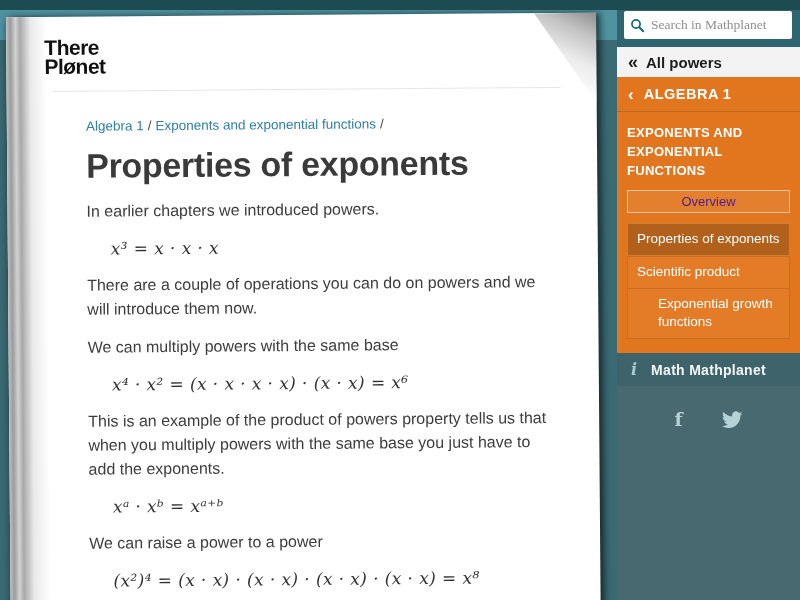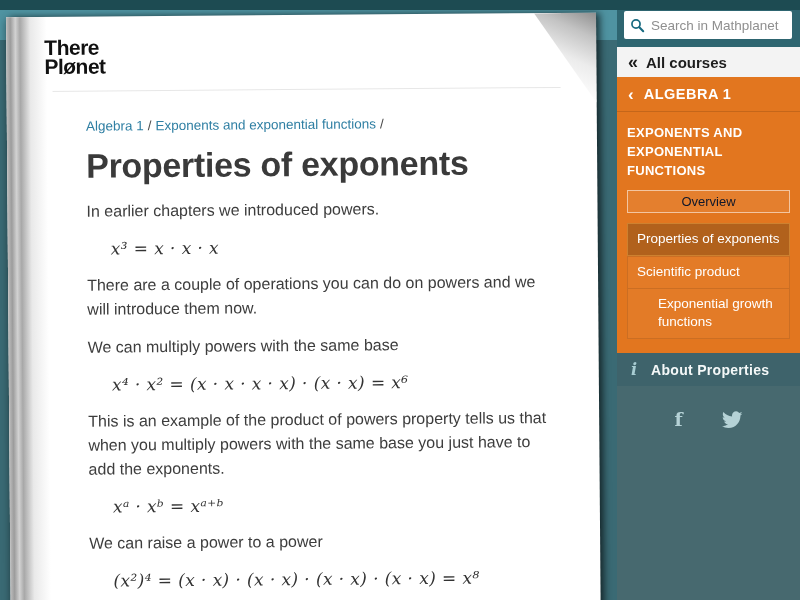--- a/index.html
+++ b/index.html
@@ -47,36 +47,36 @@
     font-family:"DejaVu Serif", serif; font-style:italic;
     font-size:17px; color:#333; letter-spacing:0.4px;
   }
 
   
   .sidebar { position:absolute; top:0; right:0; width:183px; height:600px; display:flex; flex-direction:column; z-index:4; }
 
   .search-sec { background:#2e6570; padding:11px 8px 8px 7px; }
   .search-box { background:#fff; border-radius:2px; height:28px; display:flex; align-items:center; padding:0 6px; }
   .search-box svg { flex:0 0 auto; margin-right:6px; }
-  .search-box input { border:none; outline:none; width:100%; font-size:13.5px; color:#444; font-family:Liberation Sans, sans-serif; background:transparent; }
+  .search-box input { border:none; outline:none; width:100%; font-size:13.5px; color:#444; font-family:Liberation Serif, serif; background:transparent; }
   .search-box input::placeholder { color:#8f8f8f; }
 
   .all-courses { background:#f3f3f3; height:30px; display:flex; align-items:center; padding-left:11px; cursor:pointer; }
   .all-courses .chev { font-size:18px; font-weight:bold; color:#1d1d1d; margin-right:8px; line-height:1; }
   .all-courses .lbl { font-size:15px; font-weight:bold; color:#1d1d1d; }
 
   .course-bar { background:#e2761f; height:35px; display:flex; align-items:center; padding-left:11px; border-bottom:1px solid #c4661a; cursor:pointer; }
   .course-bar .chev { color:#fff; font-size:17px; font-weight:bold; margin-right:10px; line-height:1; }
   .course-bar .lbl { color:#fff; font-size:14.5px; font-weight:bold; letter-spacing:0.5px; }
 
   .course-section { background:#e2761f; padding:12px 10px 14px; }
   .sec-title { color:#fff; font-weight:bold; font-size:13px; line-height:1.45; letter-spacing:0.3px; }
   .overview-btn {
     margin-top:9px; border:1px solid rgba(255,255,255,0.55); background:rgba(255,255,255,0.07);
-    color:#0f172a; text-align:center; font-size:13px; padding:3px 0; cursor:pointer;
+    color:#4c1d95; text-align:center; font-size:13px; padding:3px 0; cursor:pointer;
   }
   .course-nav { margin-top:10px; }
   .nav-item {
     padding:6px 9px 7px; color:#fff; font-size:13.5px; line-height:1.35;
     background:rgba(255,255,255,0.04); border:1px solid rgba(0,0,0,0.10); border-bottom:none; cursor:pointer;
   }
   .nav-item:last-child { border-bottom:1px solid rgba(0,0,0,0.10);padding-left:30px; }
   .nav-item.active { background:#b1611c; border:1px solid #cd8130; }
 
   .about-bar { background:#3e636b; height:33px; display:flex; align-items:center; padding-left:14px; cursor:pointer; }
@@ -132,41 +132,41 @@
       <svg width="15" height="15" viewBox="0 0 20 20">
         <circle cx="8" cy="8" r="5.4" fill="none" stroke="#176a80" stroke-width="2.3"></circle>
         <line x1="12.4" y1="12.4" x2="17.6" y2="17.6" stroke="#176a80" stroke-width="2.8" stroke-linecap="round"></line>
       </svg>
       <input type="text" placeholder="Search in Mathplanet" style="">
     </div>
   </div>
 
   <div class="all-courses">
     <span class="chev">«</span>
-    <span class="lbl">All courses</span>
+    <span class="lbl">All powers</span>
   </div>
 
   <div class="course-bar">
     <span class="chev">‹</span>
     <span class="lbl">ALGEBRA 1</span>
   </div>
 
   <div class="course-section">
     <div class="sec-title">EXPONENTS AND EXPONENTIAL FUNCTIONS</div>
     <div class="overview-btn">Overview</div>
     <div class="course-nav">
       <div class="nav-item active">Properties of exponents</div>
       <div class="nav-item">Scientific product</div>
       <div class="nav-item">Exponential growth functions</div>
     </div>
   </div>
 
   <div class="about-bar">
     <span class="i-icon">i</span>
-    <span class="lbl">About Properties</span>
+    <span class="lbl">Math Mathplanet</span>
   </div>
 
   <div class="sidebar-rest">
     <span class="fb-icon">f</span>
     <svg class="tw-icon" width="22" height="19" viewBox="0 0 24 20">
       <path fill="#b5d2d6" d="M23.4 2.3c-.8.4-1.7.6-2.6.8.9-.6 1.6-1.5 2-2.5-.9.5-1.9.9-2.9 1.1A4.6 4.6 0 0 0 16.6 0c-2.5 0-4.6 2-4.6 4.6 0 .4 0 .7.1 1-3.8-.2-7.2-2-9.5-4.8-.4.7-.6 1.5-.6 2.3 0 1.6.8 3 2 3.8-.8 0-1.5-.2-2.1-.6v.1c0 2.2 1.6 4.1 3.7 4.5-.4.1-.8.2-1.2.2-.3 0-.6 0-.9-.1.6 1.8 2.3 3.2 4.3 3.2a9.2 9.2 0 0 1-5.7 2c-.4 0-.7 0-1.1-.1 2 1.3 4.5 2.1 7.1 2.1 8.5 0 13.1-7 13.1-13.1v-.6c.9-.7 1.7-1.5 2.2-2.4z"></path>
     </svg>
   </div>
 
 </div>

